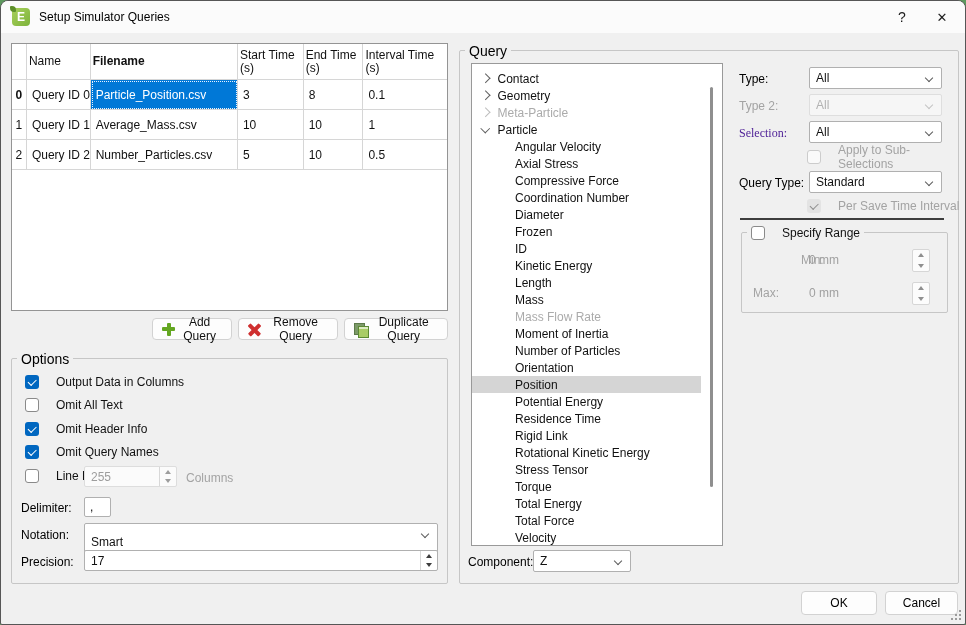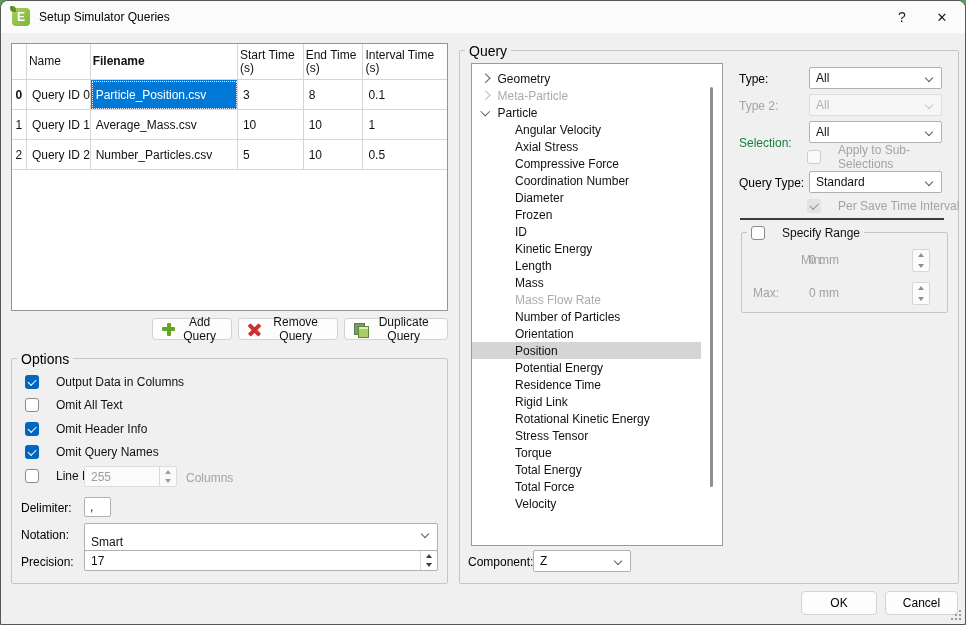--- a/index.html
+++ b/index.html
@@ -225,20 +225,24 @@
           <i class="tri-d"></i>
         </div>
       </span>
   </div>
 
   <div class="group" style="left:458px;top:49px;width:500px;height:534px;"></div>
   <span class="glabel" style="left:464px;top:42px;">Query</span>
 
   <div class="tree" id="qtree">
     <span class="tscroll"></span>
+  <div class="titem l0">
+        <span class="tchev"></span>
+        <span>Contact</span>
+      </div>
       <div class="titem l0">
         <span class="tchev"></span>
         <span>Geometry</span>
       </div>
       <div class="titem l0 dis">
         <span class="tchev"></span>
         <span>Meta-Particle</span>
       </div>
       <div class="titem l0">
         <span class="tchev open"></span>
@@ -271,20 +275,23 @@
       <div class="titem l1">
         <span>Length</span>
       </div>
       <div class="titem l1">
         <span>Mass</span>
       </div>
       <div class="titem l1 dis">
         <span>Mass Flow Rate</span>
       </div>
       <div class="titem l1">
+        <span>Moment of Inertia</span>
+      </div>
+      <div class="titem l1">
         <span>Number of Particles</span>
       </div>
       <div class="titem l1">
         <span>Orientation</span>
       </div>
       <div class="titem l1 sel">
         <span>Position</span>
       </div>
       <div class="titem l1">
         <span>Potential Energy</span>
@@ -326,21 +333,21 @@
     <span>All</span>
     <span class="cd"></span>
   </div>
 
   <span class="plainlbl graylbl" style="left:738px;top:98px;">Type 2:</span>
   <div class="combo dis" style="left:808px;top:93px;width:133px;height:22px;">
     <span>All</span>
     <span class="cd"></span>
   </div>
 
-  <span class="plainlbl" style="left:738px;top:135px;color:#15803d;">Selection:</span>
+  <span class="plainlbl" style="left:738px;top:125px;color:#4c1d95;font-family:Liberation Serif, serif;">Selection:</span>
   <div class="combo" style="left:808px;top:120px;width:133px;height:22px;">
     <span>All</span>
     <span class="cd"></span>
   </div>
 
   <div class="optrow" style="left:806px;top:148px;">
     <span class="cb un dis"></span>
     <span class="graylbl">Apply to Sub-Selections</span>
   </div>
 

